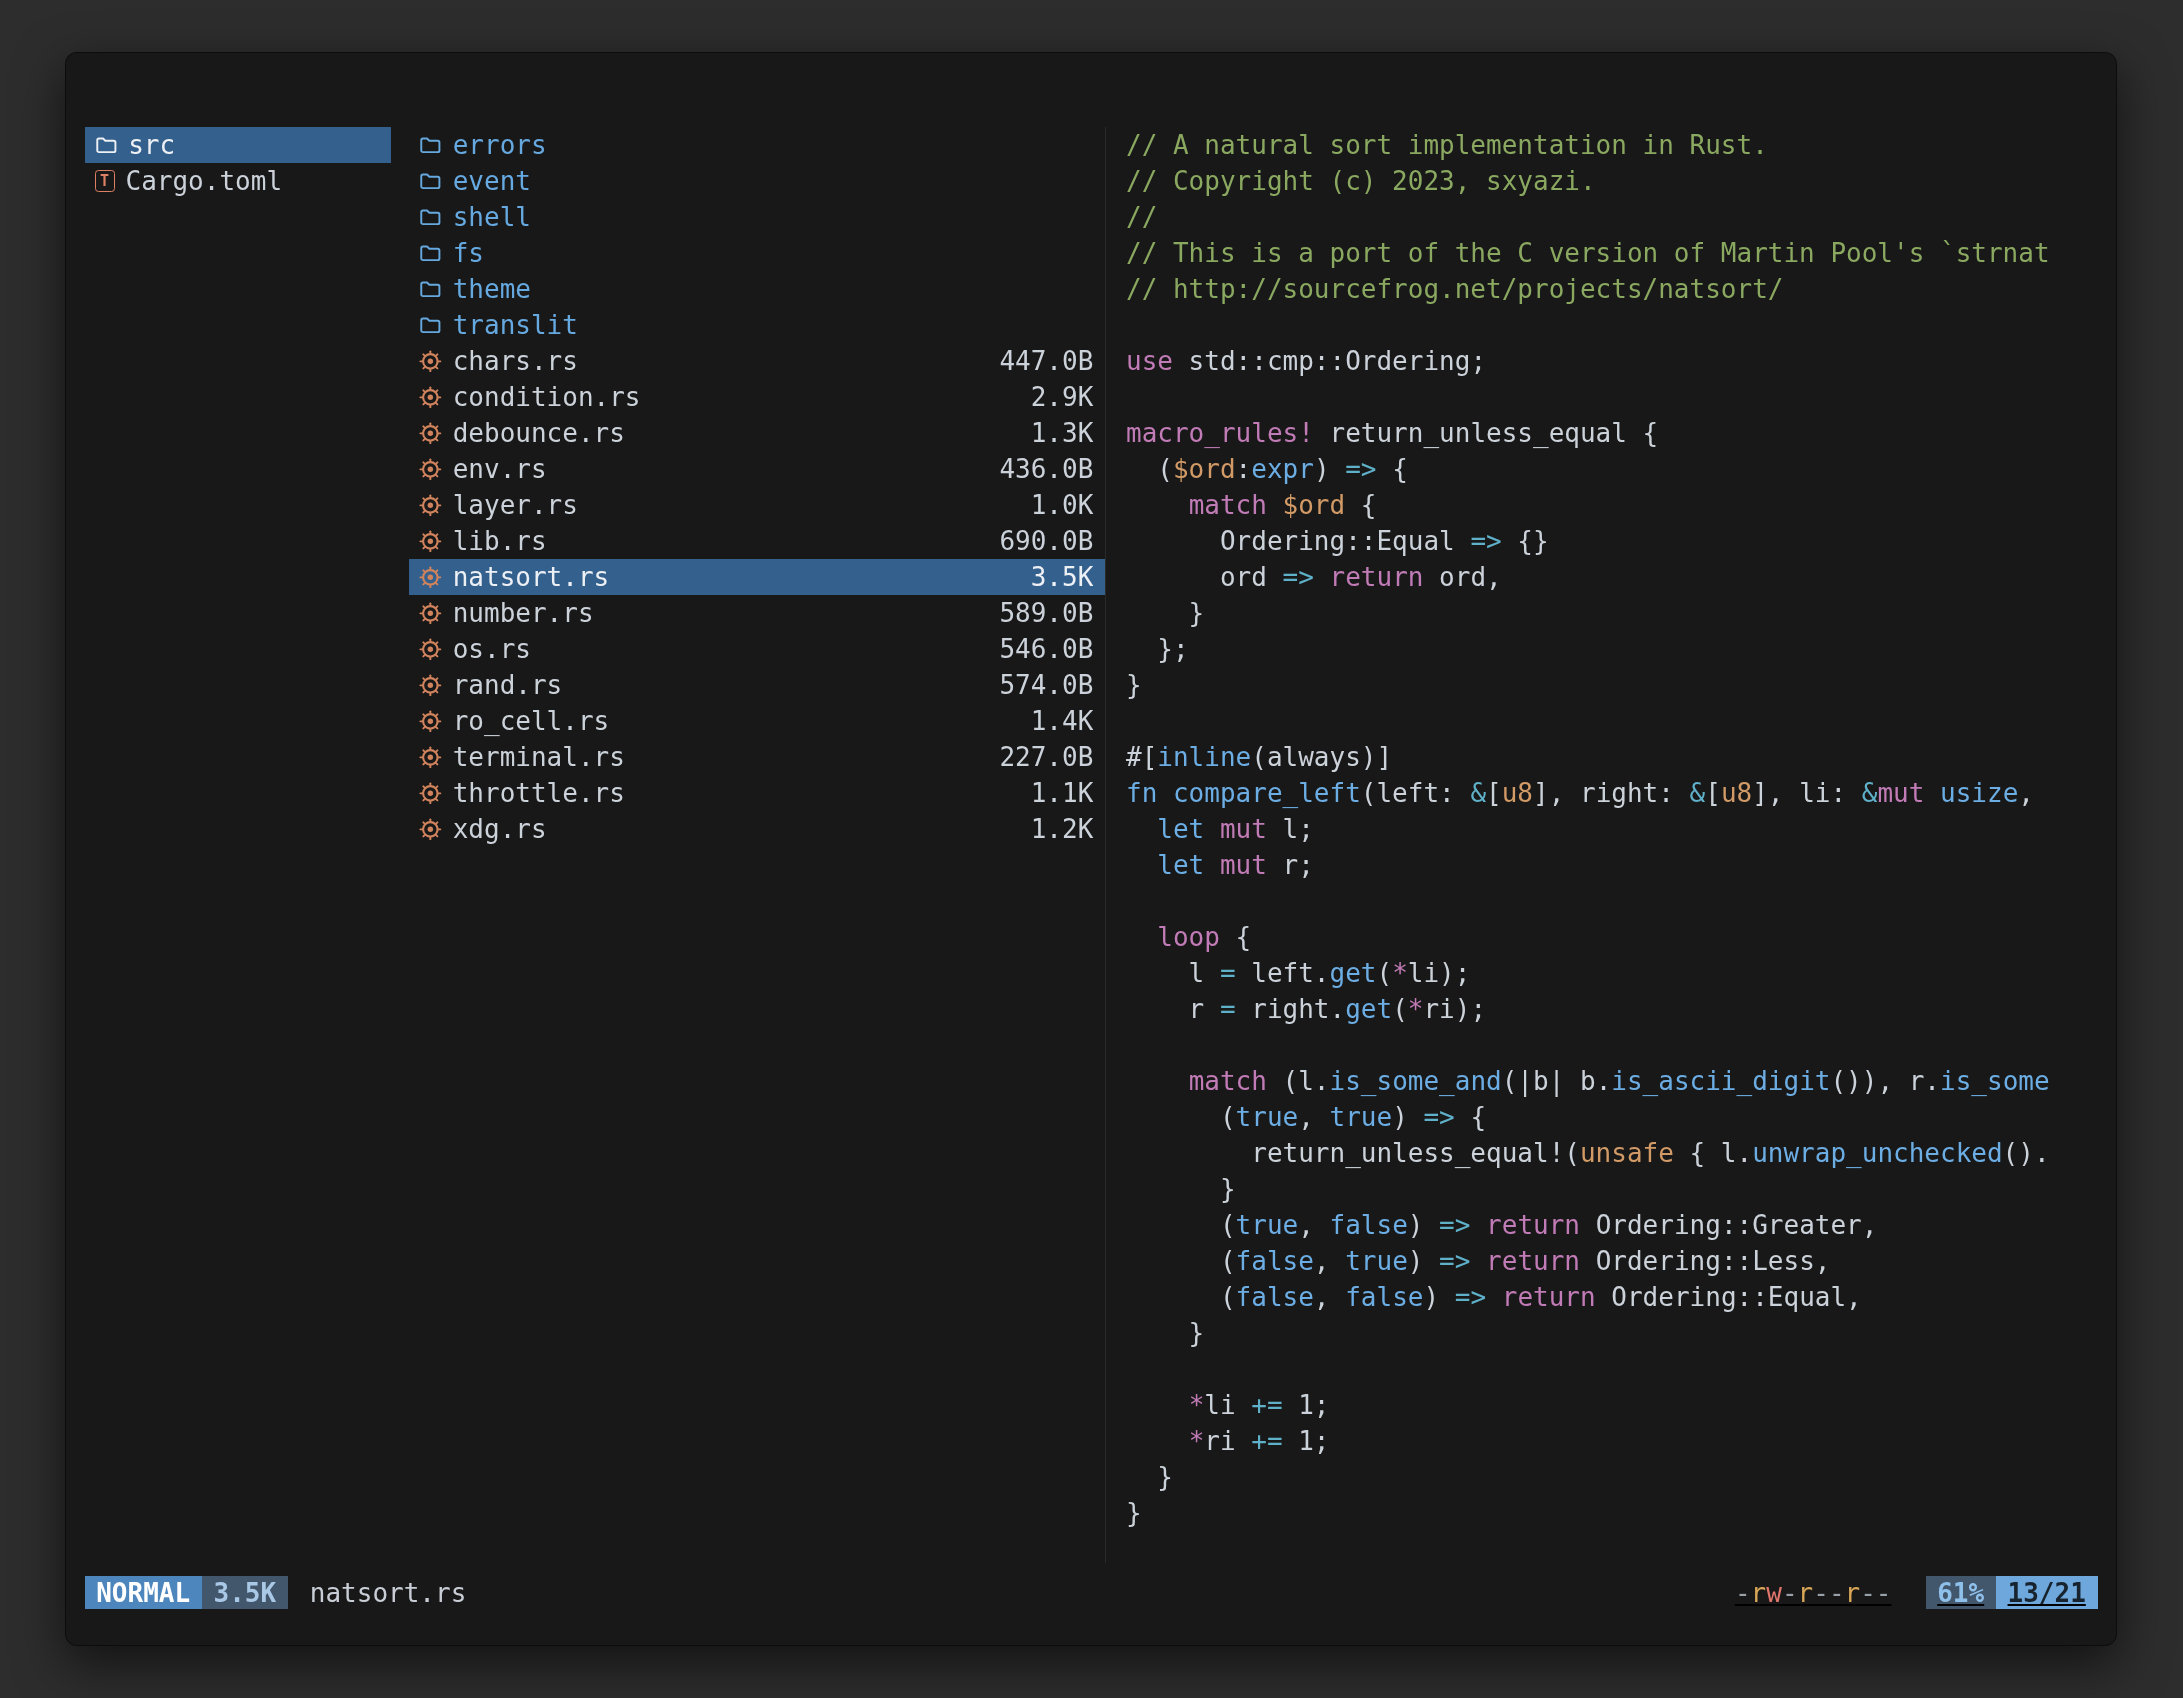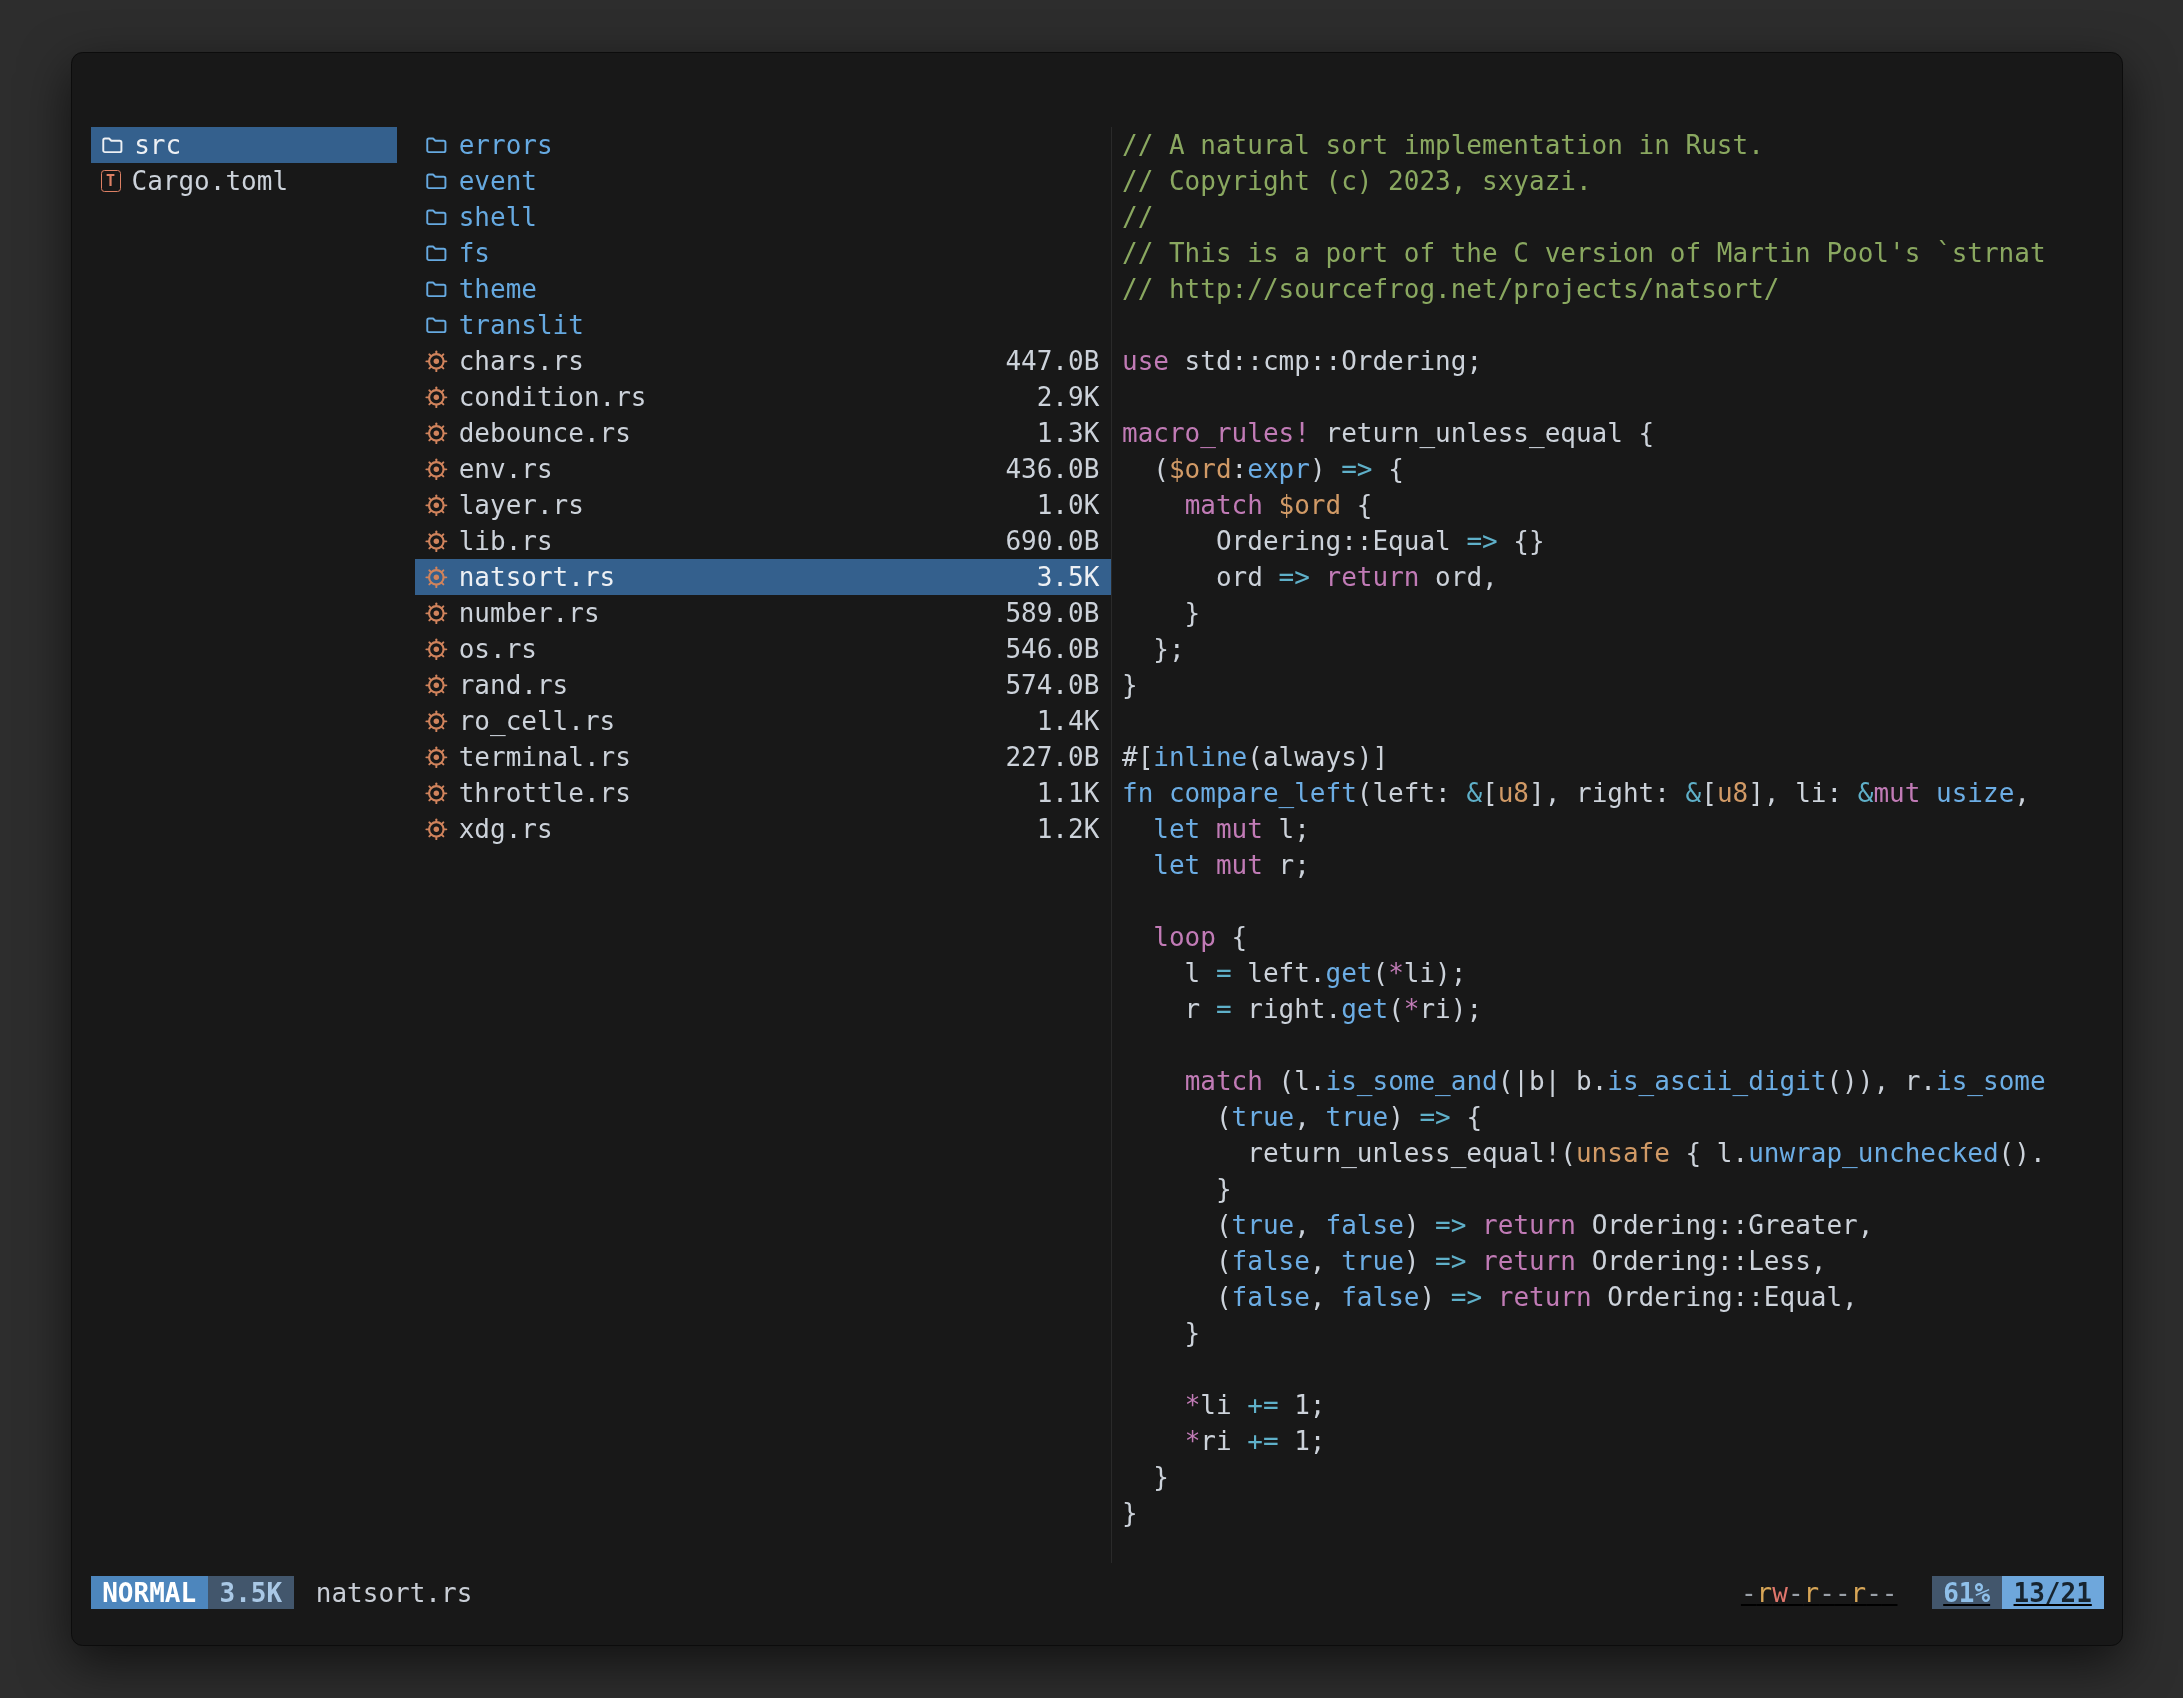--- a/index.html
+++ b/index.html
@@ -3,38 +3,38 @@
 <meta charset="utf-8">
 <style>
   * { margin:0; padding:0; box-sizing:border-box; }
   html, body { width:2183px; height:1698px; overflow:hidden; }
   body {
     background: var(--desktop_bg, #2d2d2d);
     font-family: "DejaVu Sans Mono", monospace;
     font-size: 26px;
   }
   .window {
-    position:absolute; left:71px; top:52px; width:2052px; height:1594px;
+    position:absolute; left:65px; top:52px; width:2052px; height:1594px;
     background: var(--window_bg, #181818);
     border-radius:11.7px;
     border:0.8px solid #0c0c0c;
     box-shadow: 0 17px 50px rgba(0,0,0,0.6);
     overflow:hidden;
   }
   .panes {
     position:absolute; left:0; top:74px; right:0; bottom:82px;
     display:flex; align-items:stretch; overflow:hidden;
   }
   .pane-parent { width:306px; margin-left:18.5px; flex:0 0 auto; }
   .pane-gap { width:18.5px; flex:0 0 auto; }
   .pane-current { width:696px; flex:0 0 auto; }
   .pane-preview {
     flex:1 1 auto;
     border-left:1.7px solid var(--status-divider, #2a2a2a);
-    padding-left:10px;
+    padding-left:20px;
     overflow:hidden;
   }
   .row {
     height:36px; display:flex; align-items:center;
     padding:0 11.7px 0 10px;
     color: var(--fg, #ccd2da);
     white-space:nowrap; overflow:hidden;
   }
   .row.dir { color: var(--dir_blue, #66a9e0); }
   .row.sel { background: var(--selected_bg, #34608d); color: var(--selected_fg, #edf0f4); }

